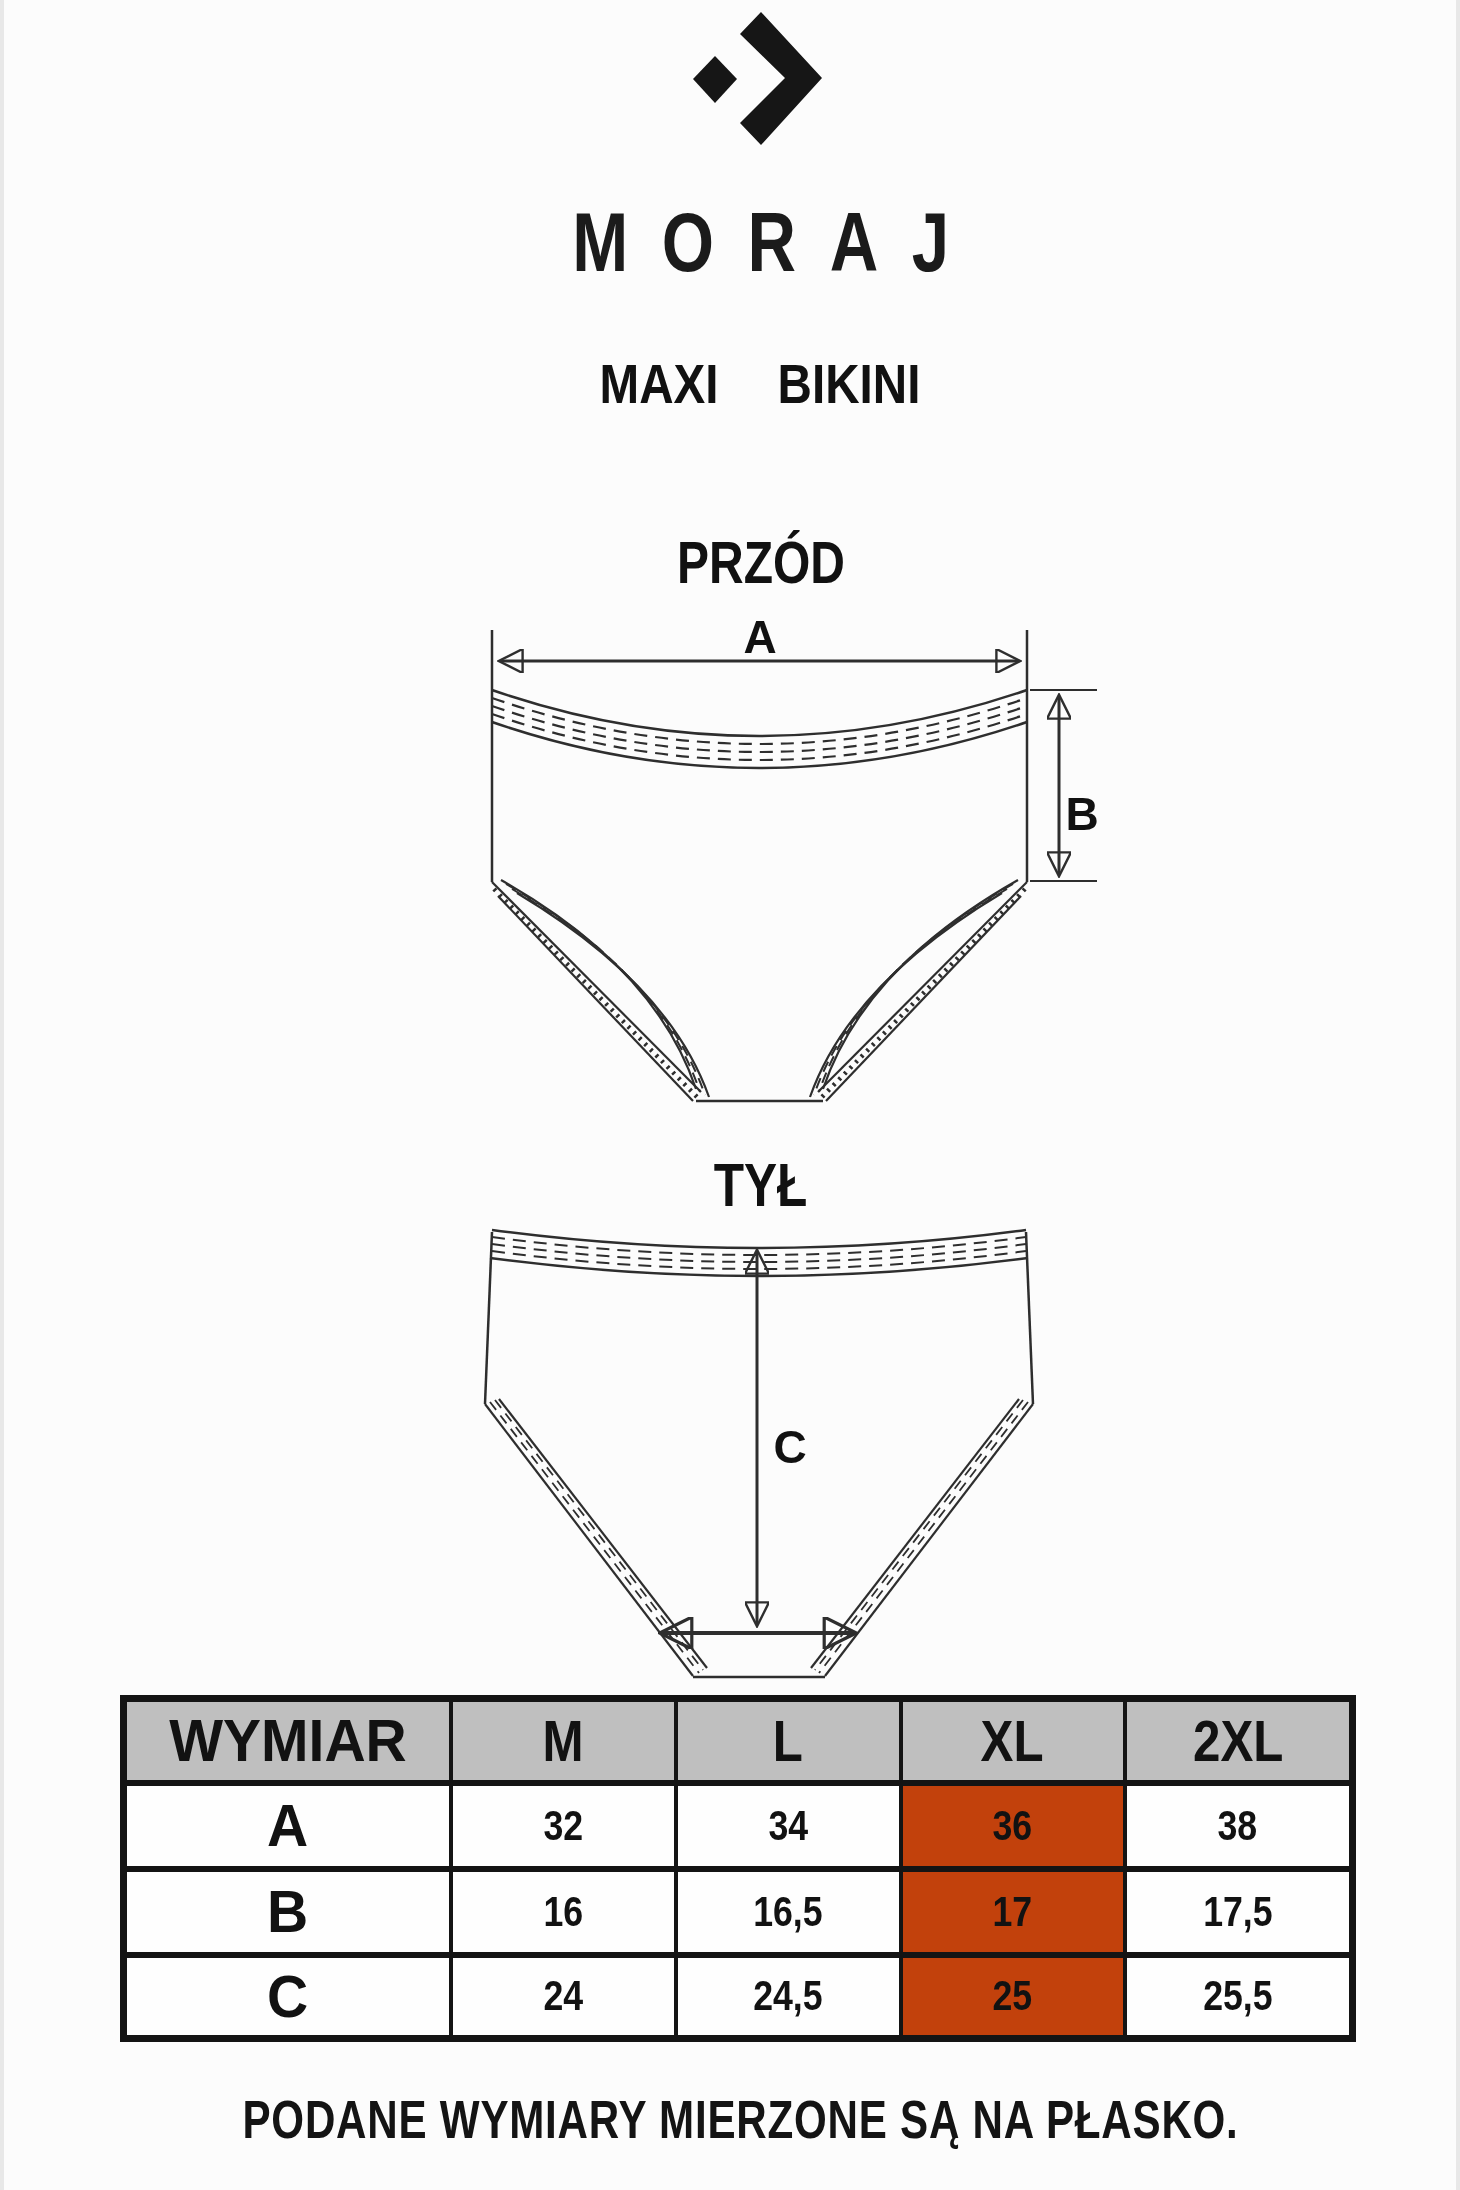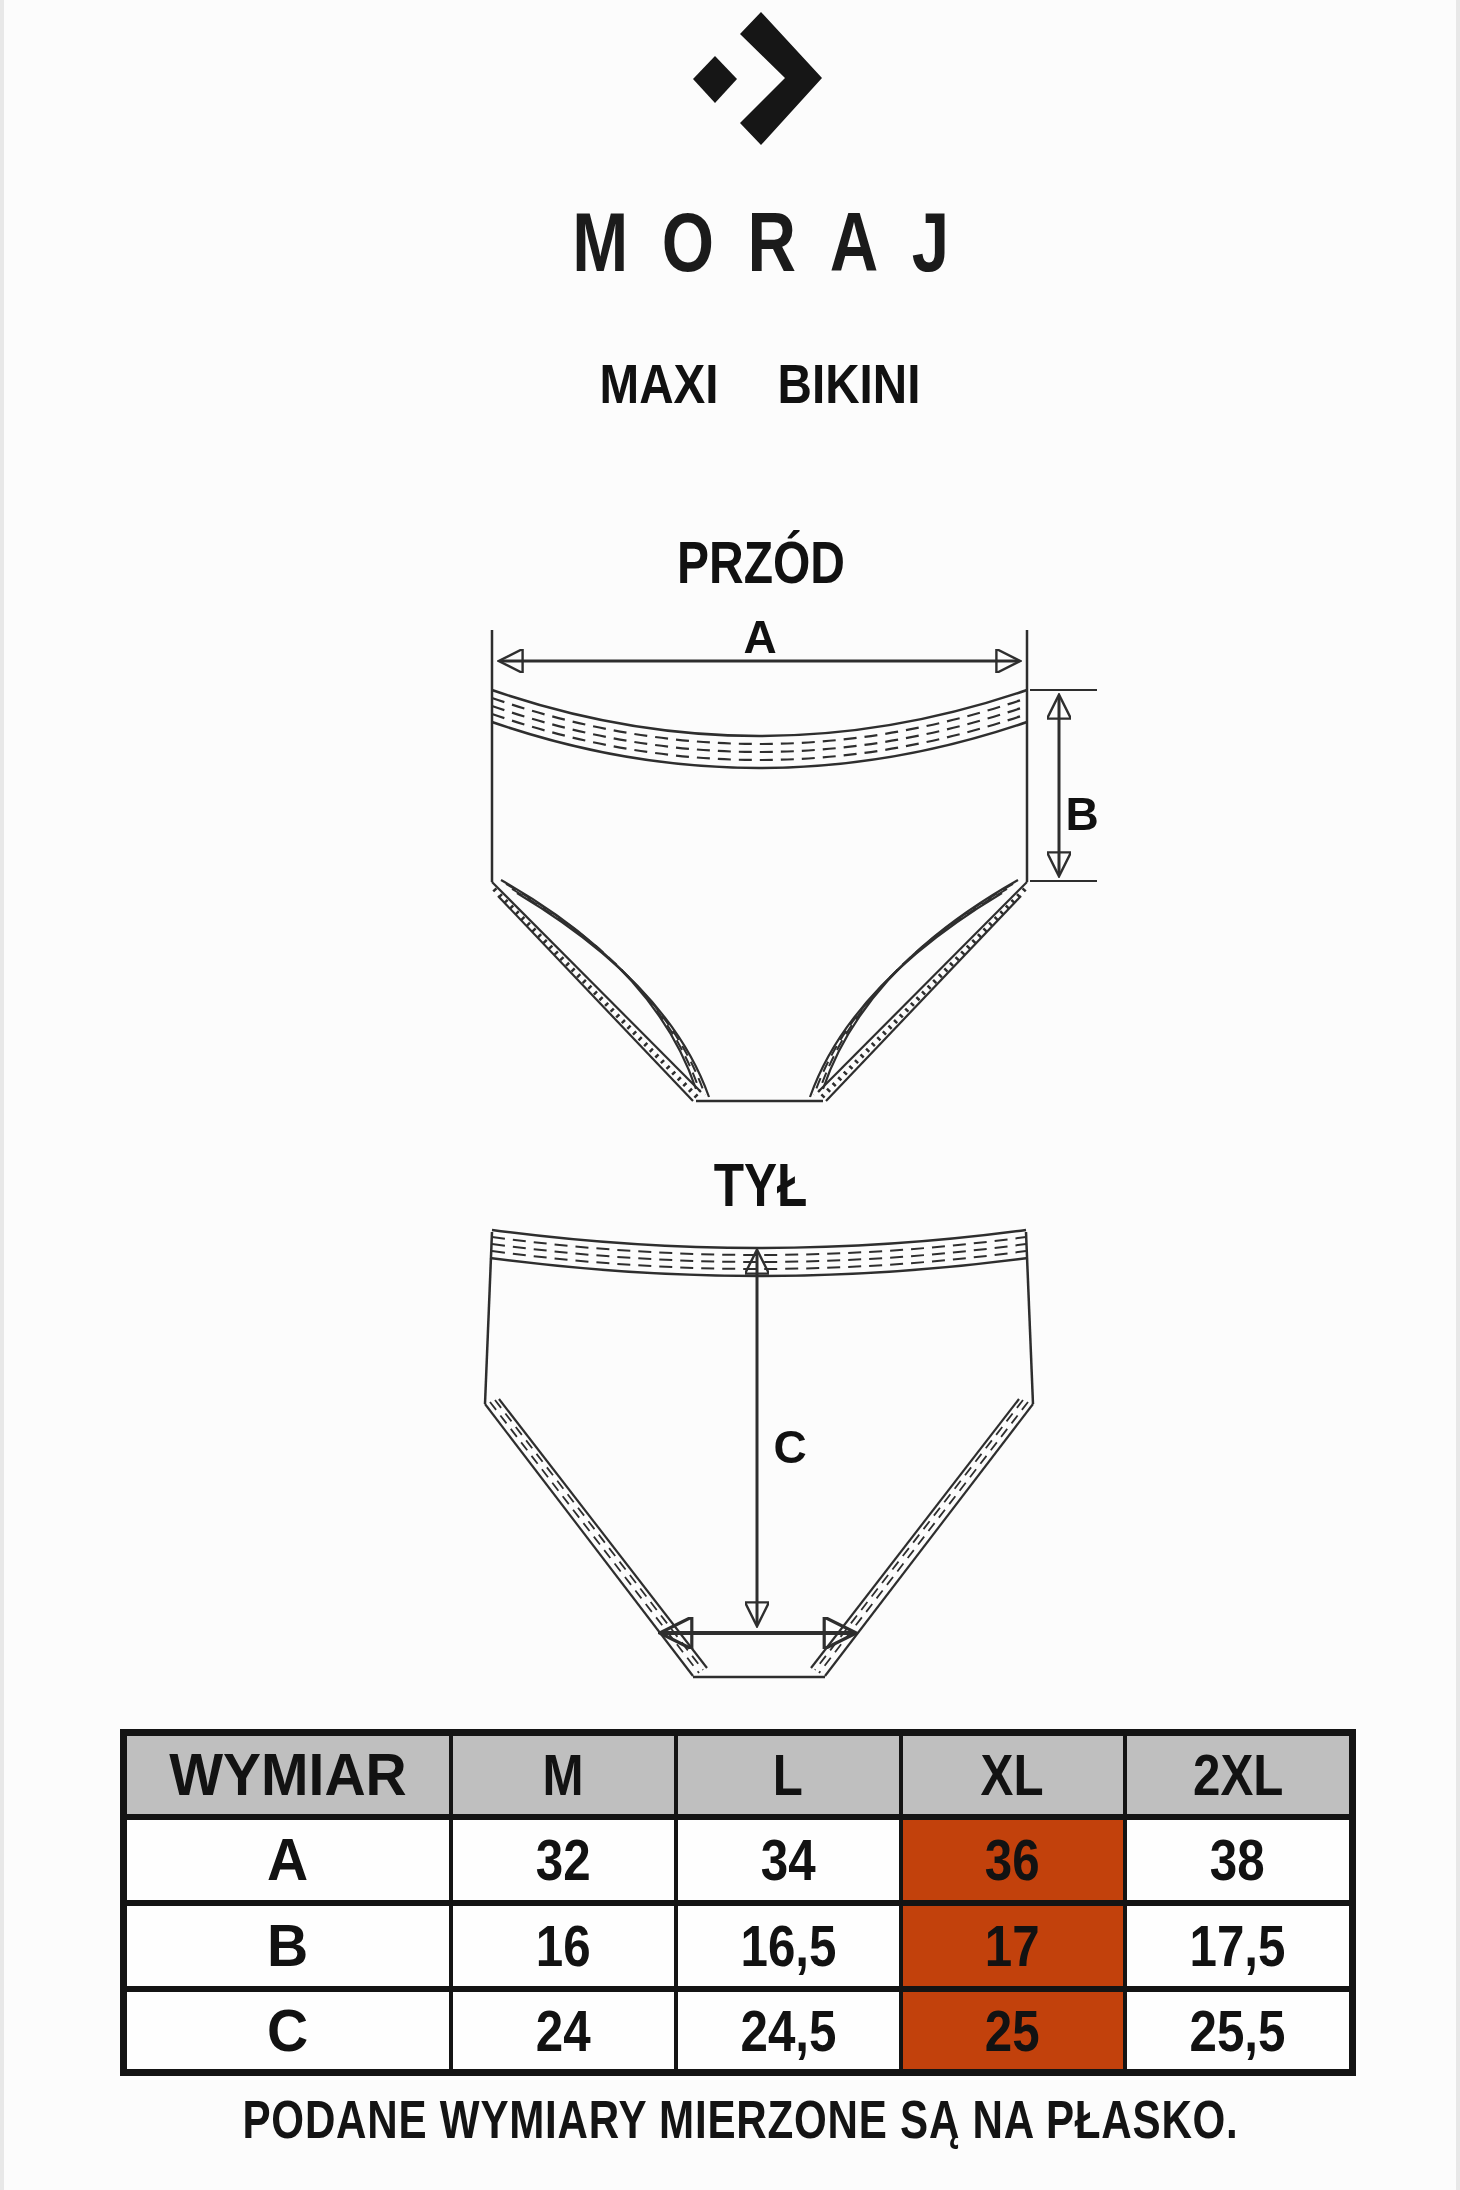--- a/index.html
+++ b/index.html
@@ -32,24 +32,24 @@
 
   .size-table{
     position:absolute;left:116px;top:1695px;border-collapse:collapse;
     table-layout:fixed;background:#fff;
   }
   .size-table th,.size-table td{
     border:4px solid #141414;border-top-width:6px;border-bottom-width:6px;
     text-align:center;vertical-align:middle;padding:0;
     font-weight:700;color:#121212;
   }
-  .size-table{border:7px solid #141414;margin-top:34px;}
+  .size-table{border:7px solid #141414;}
   .size-table th{background:#bfbfbf;font-size:58px;}
   .size-table th.dim-col{font-size:60px;}
-  .size-table td{font-size:58px;background:#fefefe;}
+  .size-table td{font-size:42px;background:#fefefe;}
   .size-table td.row-label{font-size:60px;}
   .size-table td.hl{background:#c2410c;}
   .size-table .cx{transform:scaleX(.85);}
   .size-table .cxw{display:inline-block;transform:scaleX(.95);transform-origin:center;}
 
   .footnote{
     top:2088px;left:7px;font-size:54px;font-weight:700;line-height:62px;color:#141414;
   }
   .footnote .cx{transform:scaleX(.78);letter-spacing:1px;}
 </style>

